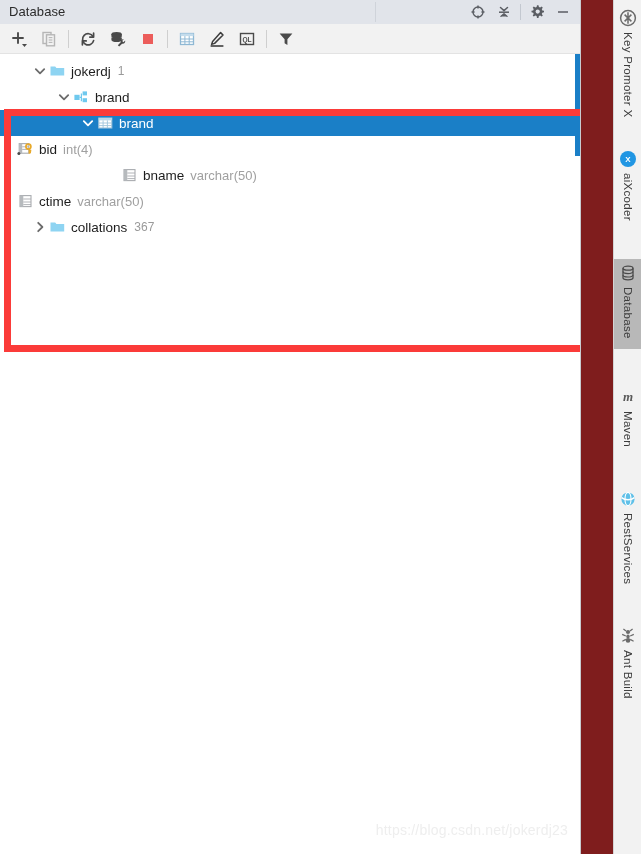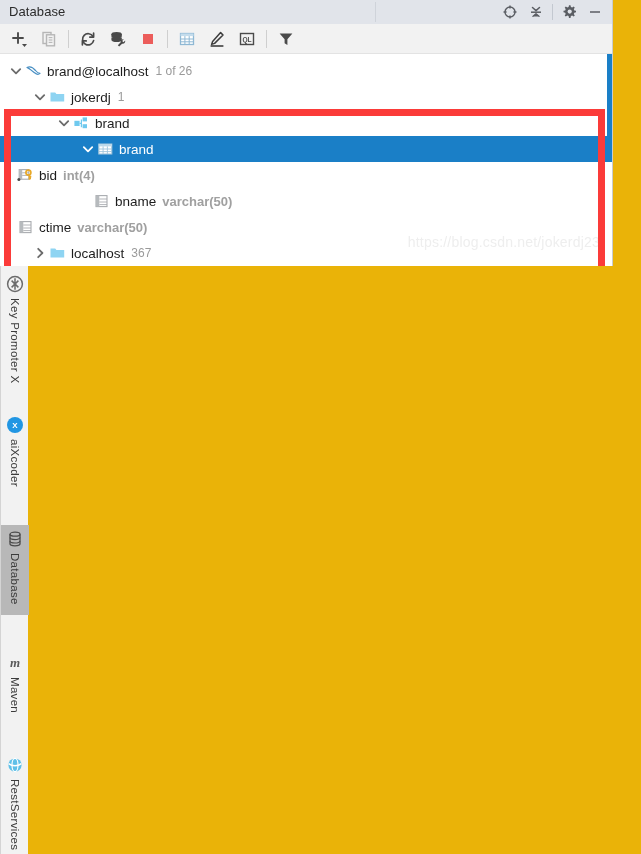--- a/index.html
+++ b/index.html
@@ -6,22 +6,23 @@
   html, body {
     width: 641px; height: 854px;
     font-family: "Liberation Sans", sans-serif;
     background: #ffffff;
     overflow: hidden;
   }
   #app {
     position: relative;
     width: 641px; height: 854px;
     display: flex;
-    flex-direction: column;
-    background: #eab308;
+    flex-direction: row;
+    background: #7f1d1d;
+    gap: 32px;
   }
 
   
   .main-col {
     position: relative;
     width: 613px;
     height: 854px;
     display: flex;
     flex-direction: column;
     background: #ffffff;
@@ -129,21 +130,20 @@
   .node-label { font-size: 13.5px; }
   .node-sub {
     font-size: 12px;
     color: #9a9a9a;
     margin-left: 7px;
   }
   .node-type {
     font-size: 13px;
     color: #a0a0a0;
     margin-left: 6px;
-    font-weight: bold;
   }
 
   
   .annot-box {
     position: absolute;
     left: 4px;
     top: 55px;
     width: 601px;
     height: 243px;
     border: 7px solid #fb3b39;
@@ -317,35 +317,20 @@
       <div class="tb-sep"></div>
       <div class="tb-btn">
         <svg width="18" height="18" viewBox="0 0 18 18">
           <path d="M2.6 3.4 L15.4 3.4 L10.4 9.2 L10.4 15 L7.6 13.2 L7.6 9.2 Z" fill="#4a4a4a"></path>
         </svg>
       </div>
     </div>
 
     <div class="tree-panel">
       <div class="tree" id="tree-container">
-          <div class="tree-row" style="padding-left: 8px;">
-            <span class="twisty">
-              <svg width="14" height="14" viewBox="0 0 14 14">
-                <path d="M2.8 5.2 L7 9.4 L11.2 5.2" fill="none" stroke="#6b6b6b" stroke-width="1.8" stroke-linecap="round" stroke-linejoin="round"></path>
-              </svg>
-            </span>
-            <span class="node-icon">
-              <svg width="17" height="16" viewBox="0 0 17 16">
-                <path d="M2 4.5 C5 3 8 4.5 10.5 7.5 C12 9.4 13.5 10.3 15 10.4 C13.6 11.6 11.4 11.3 9.6 9.8 C7.6 8.1 5.4 6.2 2 4.5 Z" fill="none" stroke="#4a90c4" stroke-width="1.2" stroke-linejoin="round"></path>
-                <circle cx="4.2" cy="5.6" r="0.7" fill="#4a90c4"></circle>
-              </svg>
-            </span>
-            <span class="node-label">brand@localhost</span>
-            <span class="node-sub">1 of 26</span>
-          </div>
           <div class="tree-row" style="padding-left: 32px;">
             <span class="twisty">
               <svg width="14" height="14" viewBox="0 0 14 14">
                 <path d="M2.8 5.2 L7 9.4 L11.2 5.2" fill="none" stroke="#6b6b6b" stroke-width="1.8" stroke-linecap="round" stroke-linejoin="round"></path>
               </svg>
             </span>
             <span class="node-icon">
               <svg width="17" height="16" viewBox="0 0 17 16">
                 <path d="M1.5 3.6 L6.2 3.6 L7.4 5.1 L15.2 5.1 L15.2 12.6 L1.5 12.6 Z" fill="#8ed4f2"></path>
               </svg>
@@ -396,21 +381,21 @@
                 <line x1="5.2" y1="5.8" x2="11.8" y2="5.8" stroke="#a9acb0" stroke-width="0.9"></line>
                 <line x1="5.2" y1="8.4" x2="11.8" y2="8.4" stroke="#a9acb0" stroke-width="0.9"></line>
                 <circle cx="1.9" cy="12.4" r="1.5" fill="#4a4a4a"></circle>
                 <circle cx="11.4" cy="5.6" r="2.5" fill="none" stroke="#e8a92a" stroke-width="1.7"></circle>
                 <path d="M12.4 7.6 L12.4 12.8 M12.4 9.6 L14.3 9.6 M12.4 11.4 L14.0 11.4" stroke="#e8a92a" stroke-width="1.6" fill="none"></path>
               </svg>
             </span>
             <span class="node-label">bid</span>
             <span class="node-type">int(4)</span>
           </div>
-          <div class="tree-row" style="padding-left: 76px;">
+          <div class="tree-row" style="padding-left: 104px;">
             <span class="twisty"></span>
             <span class="node-icon">
               <svg width="17" height="16" viewBox="0 0 17 16">
                 <rect x="3" y="2.6" width="11" height="11" fill="#ffffff" stroke="#a9acb0" stroke-width="1.1"></rect>
                 <rect x="3" y="2.6" width="3.3" height="11" fill="#b6babd"></rect>
                 <line x1="6.3" y1="6.0" x2="14" y2="6.0" stroke="#a9acb0" stroke-width="0.9"></line>
                 <line x1="6.3" y1="9.0" x2="14" y2="9.0" stroke="#a9acb0" stroke-width="0.9"></line>
                 <line x1="6.3" y1="11.6" x2="14" y2="11.6" stroke="#a9acb0" stroke-width="0.9"></line>
               </svg>
             </span>
@@ -435,21 +420,21 @@
             <span class="twisty">
               <svg width="14" height="14" viewBox="0 0 14 14">
                 <path d="M5.2 2.8 L9.4 7 L5.2 11.2" fill="none" stroke="#6b6b6b" stroke-width="1.8" stroke-linecap="round" stroke-linejoin="round"></path>
               </svg>
             </span>
             <span class="node-icon">
               <svg width="17" height="16" viewBox="0 0 17 16">
                 <path d="M1.5 3.6 L6.2 3.6 L7.4 5.1 L15.2 5.1 L15.2 12.6 L1.5 12.6 Z" fill="#8ed4f2"></path>
               </svg>
             </span>
-            <span class="node-label">localhost</span>
+            <span class="node-label">collations</span>
             <span class="node-sub">367</span>
           </div>
         </div>
 
       <div class="tree-scrollbar">
         <div class="tree-scroll-thumb"></div>
       </div>
 
       <div class="annot-box"></div>
 

